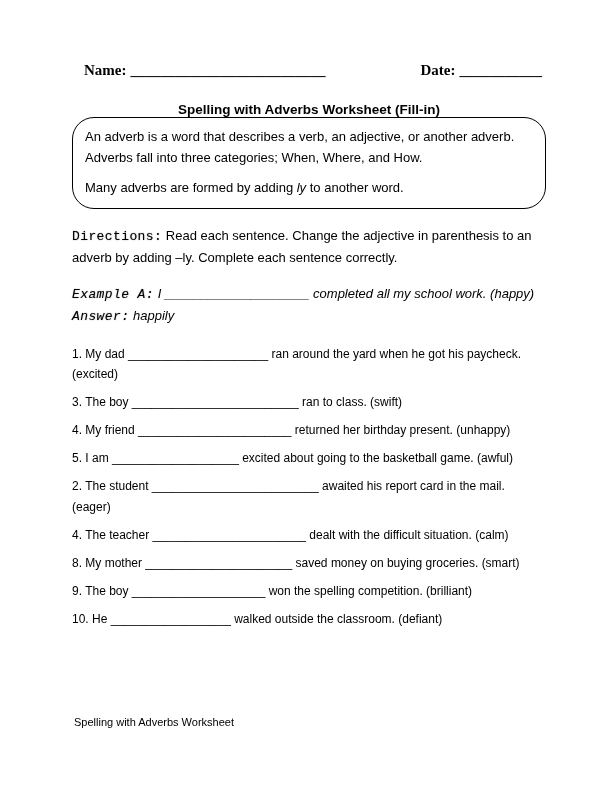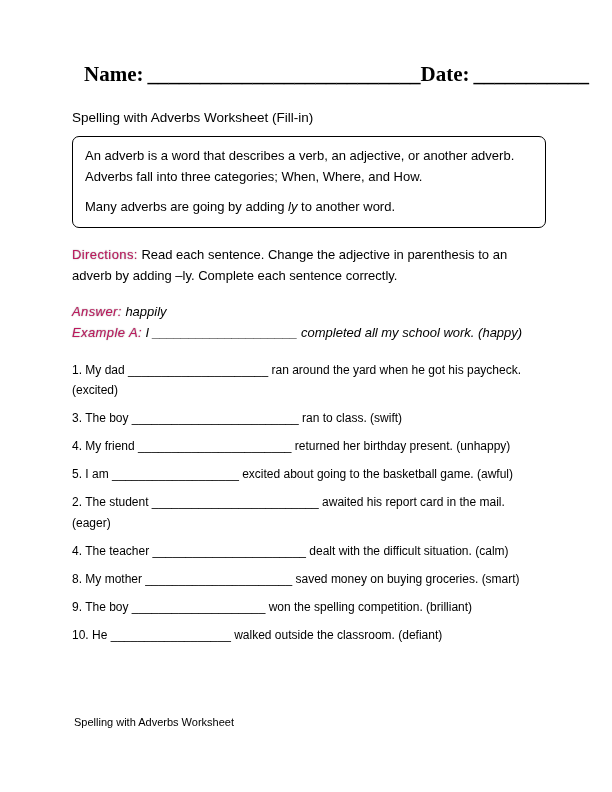--- a/index.html
+++ b/index.html
@@ -14,54 +14,54 @@
   .page {
     position:absolute; inset:0;
     padding:62px 66px 0 72px;
     box-sizing:border-box;
   }
   
   .header-row {
     display:flex;
     font-family:"Liberation Serif", serif;
     font-weight:bold;
-    font-size:21px;
+    font-size:15px;
     white-space:nowrap;
   }
   .name-group { margin-left:12px; }
   .date-group { margin-left:auto; margin-right:4px;text-align:center; }
   .label-gap { display:inline-block; width:4px; }
 
   
   .doc-title {
-    font-weight:normal;
+    text-align:center;
+    font-weight:bold;
     font-size:13.5px;
     margin-top:23px;
   }
 
   
   .info-box {
     border:1.6px solid #000;
-    border-radius:7px;
-    margin-top:11px;
+    border-radius:22px;
     padding:9px 12px 10px 12px;
     font-size:13px;
     line-height:1.6;
   }
   .info-box .para2 { margin-top:9px; }
 
   
   .directions {
     margin-top:17px;
     font-size:13px;
     line-height:1.6;
   }
   .fancy-label {
-    font-family:Liberation Sans, sans-serif;
-    color:#be185d;
+    font-family:Liberation Mono, monospace;
+    color:#000000;
     letter-spacing:0.4px;
     text-shadow:0 0 1.3px #8a8a8a;
   }
 
   
   .example-block {
     margin-top:15px;
     font-size:13px;
     font-style:italic;
     line-height:1.6;
@@ -102,34 +102,34 @@
   </div>
 
   <div class="doc-title">Spelling with Adverbs Worksheet (Fill-in)</div>
 
   <div class="info-box">
     <div class="para1">
       <span>An adverb is a word that describes a verb, an adjective, or another adverb.</span><br>
       <span>Adverbs fall into three categories; When, Where, and How.</span>
     </div>
     <div class="para2">
-      <span>Many adverbs are going by adding </span><i class="adding-ly">ly</i><span> to another word.</span>
+      <span>Many adverbs are formed by adding </span><i class="adding-ly">ly</i><span> to another word.</span>
     </div>
   </div>
 
   <div class="directions">
     <span class="fancy-label">Directions:</span><span> Read each sentence. Change the adjective in parenthesis to an adverb by adding –ly. Complete each sentence correctly.</span>
   </div>
 
   <div class="example-block">
     <div>
-      <span class="fancy-label">Answer:</span><span> happily</span>
+      <span class="fancy-label">Example A:</span><span> I </span><span class="blank">____________________</span><span> completed all my school work. (happy)</span>
     </div>
     <div>
-      <span class="fancy-label">Example A:</span><span> I </span><span class="blank">____________________</span><span> completed all my school work. (happy)</span>
+      <span class="fancy-label">Answer:</span><span> happily</span>
     </div>
   </div>
 
   <div class="questions">
     <p class="question"><span>1. My dad </span><span class="blank">_____________________</span><span> ran around the yard when he got his paycheck. (excited)</span></p>
     <p class="question"><span>3. The boy </span><span class="blank">_________________________</span><span> ran to class. (swift)</span></p>
     <p class="question"><span>4. My friend </span><span class="blank">_______________________</span><span> returned her birthday present. (unhappy)</span></p>
     <p class="question"><span>5. I am </span><span class="blank">___________________</span><span> excited about going to the basketball game. (awful)</span></p>
     <p class="question"><span>2. The student </span><span class="blank">_________________________</span><span> awaited his report card in the mail. (eager)</span></p>
     <p class="question"><span>4. The teacher </span><span class="blank">_______________________</span><span> dealt with the difficult situation. (calm)</span></p>

